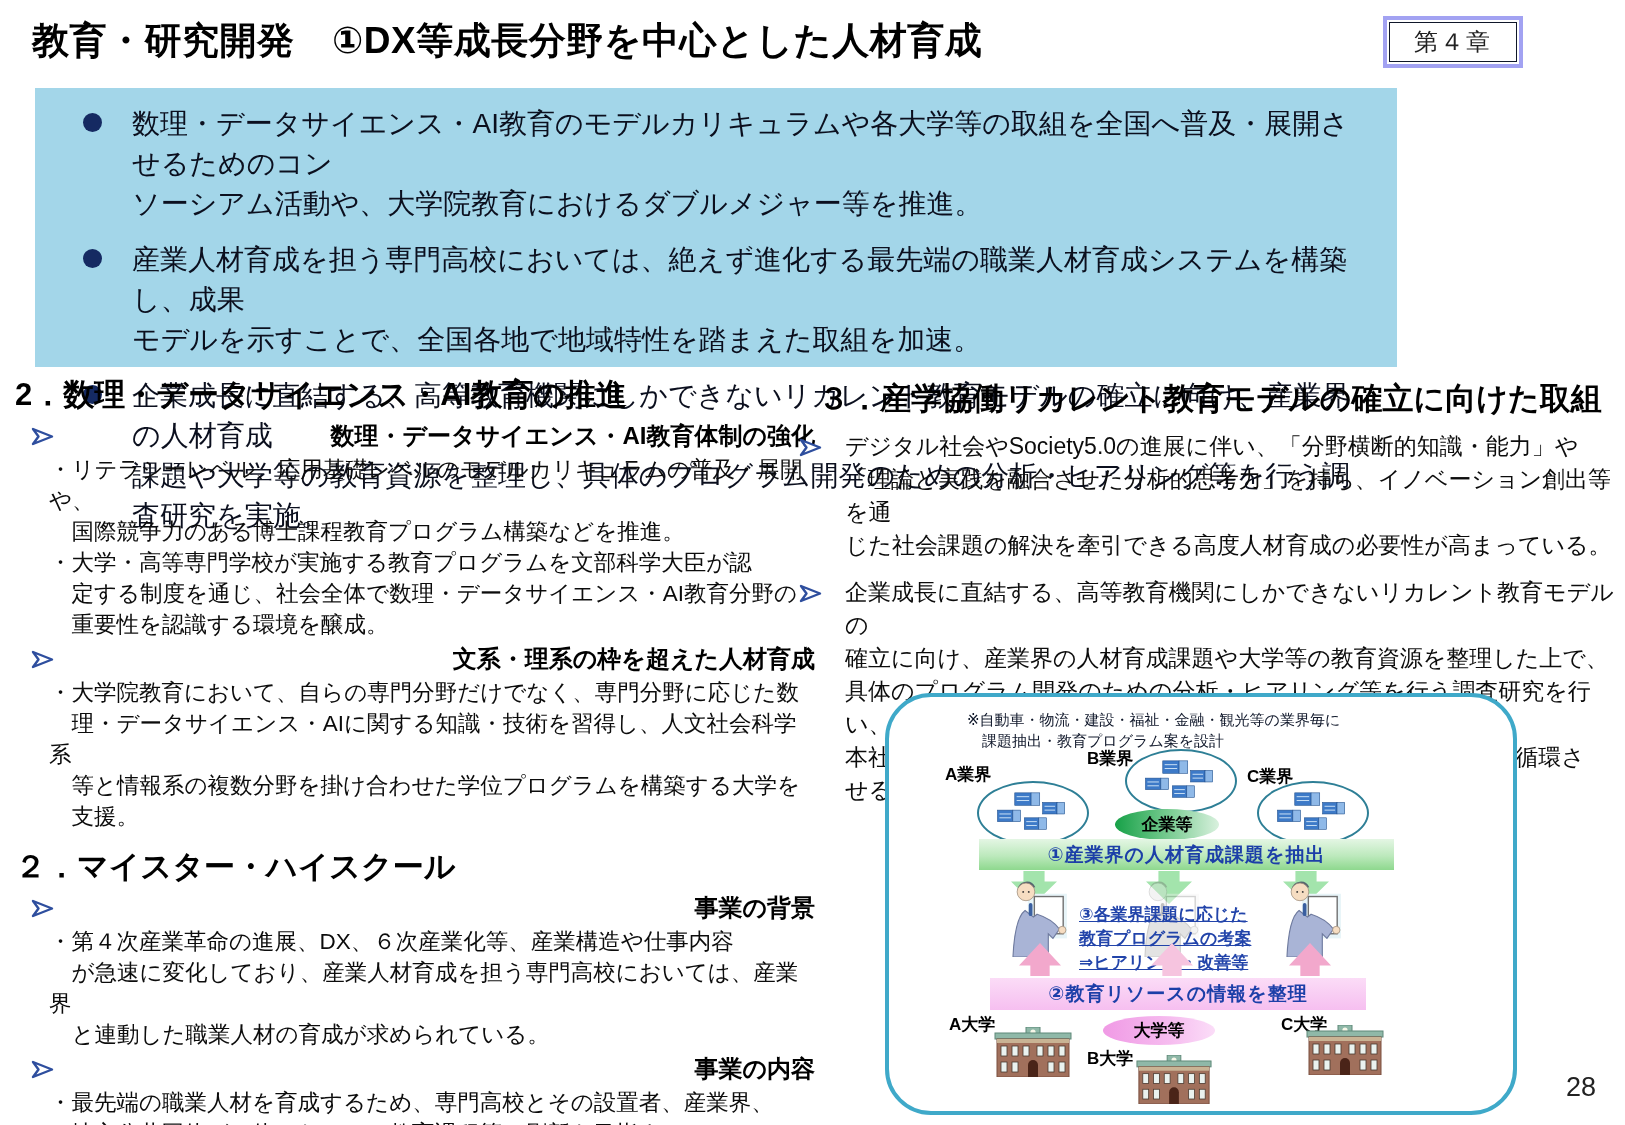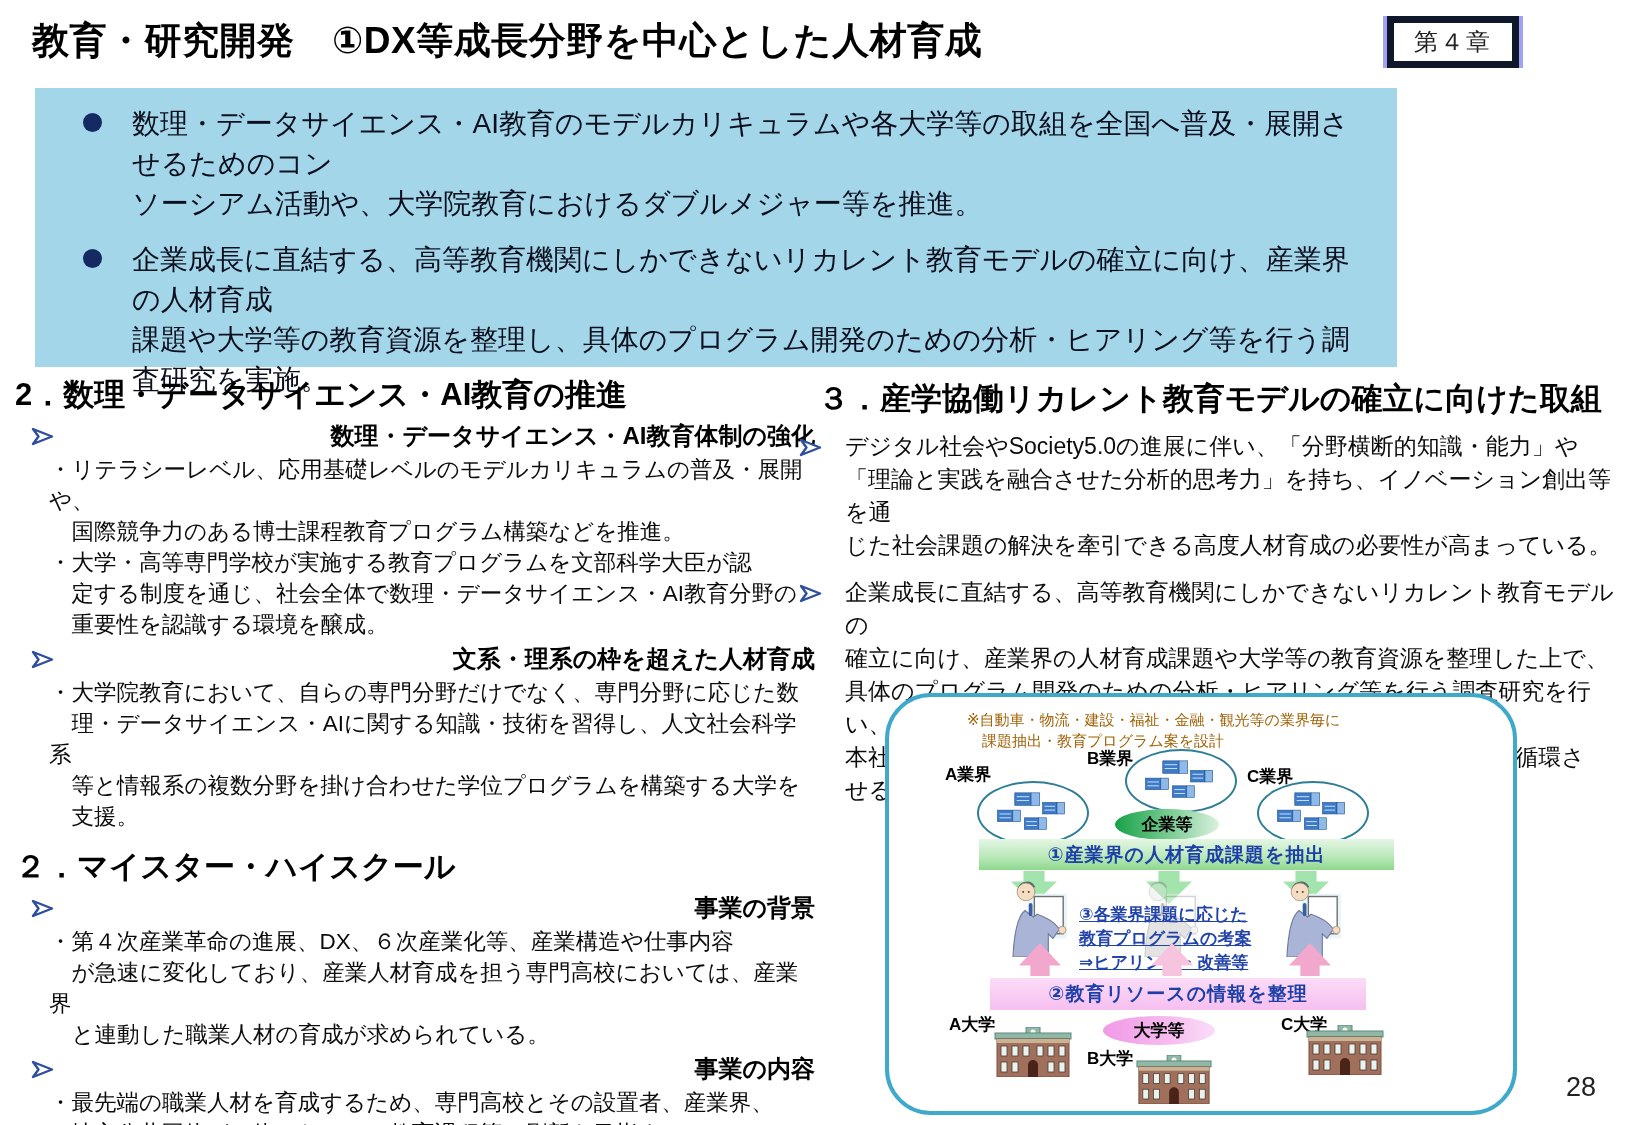--- a/index.html
+++ b/index.html
@@ -3,21 +3,21 @@
 <meta charset="utf-8">
 <style>
   html,body{margin:0;padding:0;background:#e8e8e8;}
   .slide{
     position:relative;width:1625px;height:1125px;background:#ffffff;overflow:hidden;
     font-family:"Liberation Sans","DejaVu Sans",sans-serif;color:#111;
   }
   
   .title{position:absolute;left:32px;top:16px;font-size:37px;font-weight:bold;color:#000;letter-spacing:0.5px;white-space:nowrap;}
   .badge{position:absolute;left:1383px;top:16px;width:140px;height:52px;border:4px solid #A2A2F2;background:#fff;box-sizing:border-box;display:flex;align-items:center;justify-content:center;}
-  .badge-inner{border:7px solid #0f172a;width:126px;height:38px;display:flex;align-items:center;justify-content:center;font-size:24px;color:#222;letter-spacing:2px;}
+  .badge-inner{border:1px solid #0f172a;width:126px;height:38px;display:flex;align-items:center;justify-content:center;font-size:24px;color:#222;letter-spacing:2px;}
   
   .summary{position:absolute;left:35px;top:88px;width:1362px;height:279px;background:#A3D6E9;box-sizing:border-box;padding:16px 40px 10px 38px;display:flex;flex-direction:column;gap:16px;}
   .srow{display:flex;align-items:flex-start;}
   .dot{flex:0 0 auto;width:19px;height:19px;border-radius:50%;background:#152A62;margin:9px 30px 0 10px;}
   .stext{font-size:28px;line-height:40px;color:#0b0f1e;white-space:pre-line;}
   
   .leftcol{position:absolute;left:15px;top:374px;width:800px;}
   .rightcol{position:absolute;left:795px;top:378px;width:822px;}
   .sec-h{font-size:31px;font-weight:bold;color:#000;margin:0 0 4px 0;display:flex;align-items:baseline;white-space:nowrap;}
   .sec-h .hnote{font-size:23px;font-weight:bold;margin-left:6px;}
@@ -25,21 +25,21 @@
   .amark{flex:0 0 auto;width:24px;height:19px;margin-right:30px;}
   .atitle{font-size:24px;font-weight:bold;color:#000;}
   .body-text{font-size:22.5px;line-height:31px;color:#0c0c0c;margin:1px 0 3px 34px;white-space:pre-line;}
   .rc-row{display:flex;align-items:flex-start;margin:10px 0 14px 4px;}
   .rc-row .amark{margin-top:8px;margin-right:22px;}
   .rc-text{font-size:23px;line-height:33px;color:#0c0c0c;white-space:pre-line;}
   .sec2-h{margin-top:14px;}
   
   .diagram{position:absolute;left:885px;top:693px;width:632px;height:422px;border:4px solid #3FA9C9;border-radius:46px;background:#fff;box-sizing:border-box;}
   .dg{position:absolute;}
-  .dg-note{left:78px;top:12px;font-size:15px;line-height:21px;color:#a16207;white-space:pre-line;}
+  .dg-note{left:78px;top:12px;font-size:15px;line-height:21px;color:#0f172a;white-space:pre-line;}
   .ind-label{font-size:17px;font-weight:bold;color:#000;}
   .ellipse{border:2px solid #2E7F96;border-radius:50%;background:#fff;display:flex;align-items:center;justify-content:center;box-sizing:border-box;}
   .oval-green{left:226px;top:112px;width:104px;height:31px;border-radius:50%;background:linear-gradient(90deg,#17A148 0%,#7FCE96 55%,#D9F1DE 100%);display:flex;align-items:center;justify-content:center;font-size:17px;font-weight:bold;color:#000;}
   .banner{display:flex;align-items:center;justify-content:center;font-weight:bold;font-size:19px;color:#1C3FA8;letter-spacing:1px;}
   .banner-green{left:90px;top:142px;width:415px;height:31px;background:linear-gradient(180deg,#E4F6E4 0%,#BCE9BC 55%,#8ED88E 100%);}
   .banner-pink{left:90px;top:281px;width:376px;height:32px;background:linear-gradient(180deg,#FBDCF7 0%,#F6BFF0 100%);margin-left:11px;}
   .arrow-down{clip-path:polygon(27% 0,73% 0,73% 32%,100% 32%,50% 100%,0 32%,27% 32%);background:#A3E4AC;width:46px;height:33px;}
   .arrow-up{clip-path:polygon(50% 0,100% 68%,73% 68%,73% 100%,27% 100%,27% 68%,0 68%);background:#F2A8CC;width:42px;height:33px;}
   .arrow-up.lite{background:#F6C4DF;}
   .step3{left:190px;top:206px;width:180px;font-size:17px;line-height:24px;font-weight:bold;color:#2244AA;text-decoration:underline;white-space:pre-line;}
@@ -56,20 +56,25 @@
   <div class="title">教育・研究開発　①DX等成長分野を中心とした人材育成</div>
   <div class="badge">
     <div class="badge-inner">第４章</div>
   </div>
 
   <div class="summary">
     <div class="srow">
       <span class="dot"></span>
       <div class="stext">数理・データサイエンス・AI教育のモデルカリキュラムや各大学等の取組を全国へ普及・展開させるためのコン
 ソーシアム活動や、大学院教育におけるダブルメジャー等を推進。</div>
+    </div>
+    <div class="srow">
+      <span class="dot"></span>
+      <div class="stext">産業人材育成を担う専門高校においては、絶えず進化する最先端の職業人材育成システムを構築し、成果
+モデルを示すことで、全国各地で地域特性を踏まえた取組を加速。</div>
     </div>
     <div class="srow">
       <span class="dot"></span>
       <div class="stext">企業成長に直結する、高等教育機関にしかできないリカレント教育モデルの確立に向け、産業界の人材育成
 課題や大学等の教育資源を整理し、具体のプログラム開発のための分析・ヒアリング等を行う調査研究を実施。</div>
     </div>
   </div>
 
   <div class="leftcol">
     <div class="sec-h">2．数理・データサイエンス・AI教育の推進</div>

